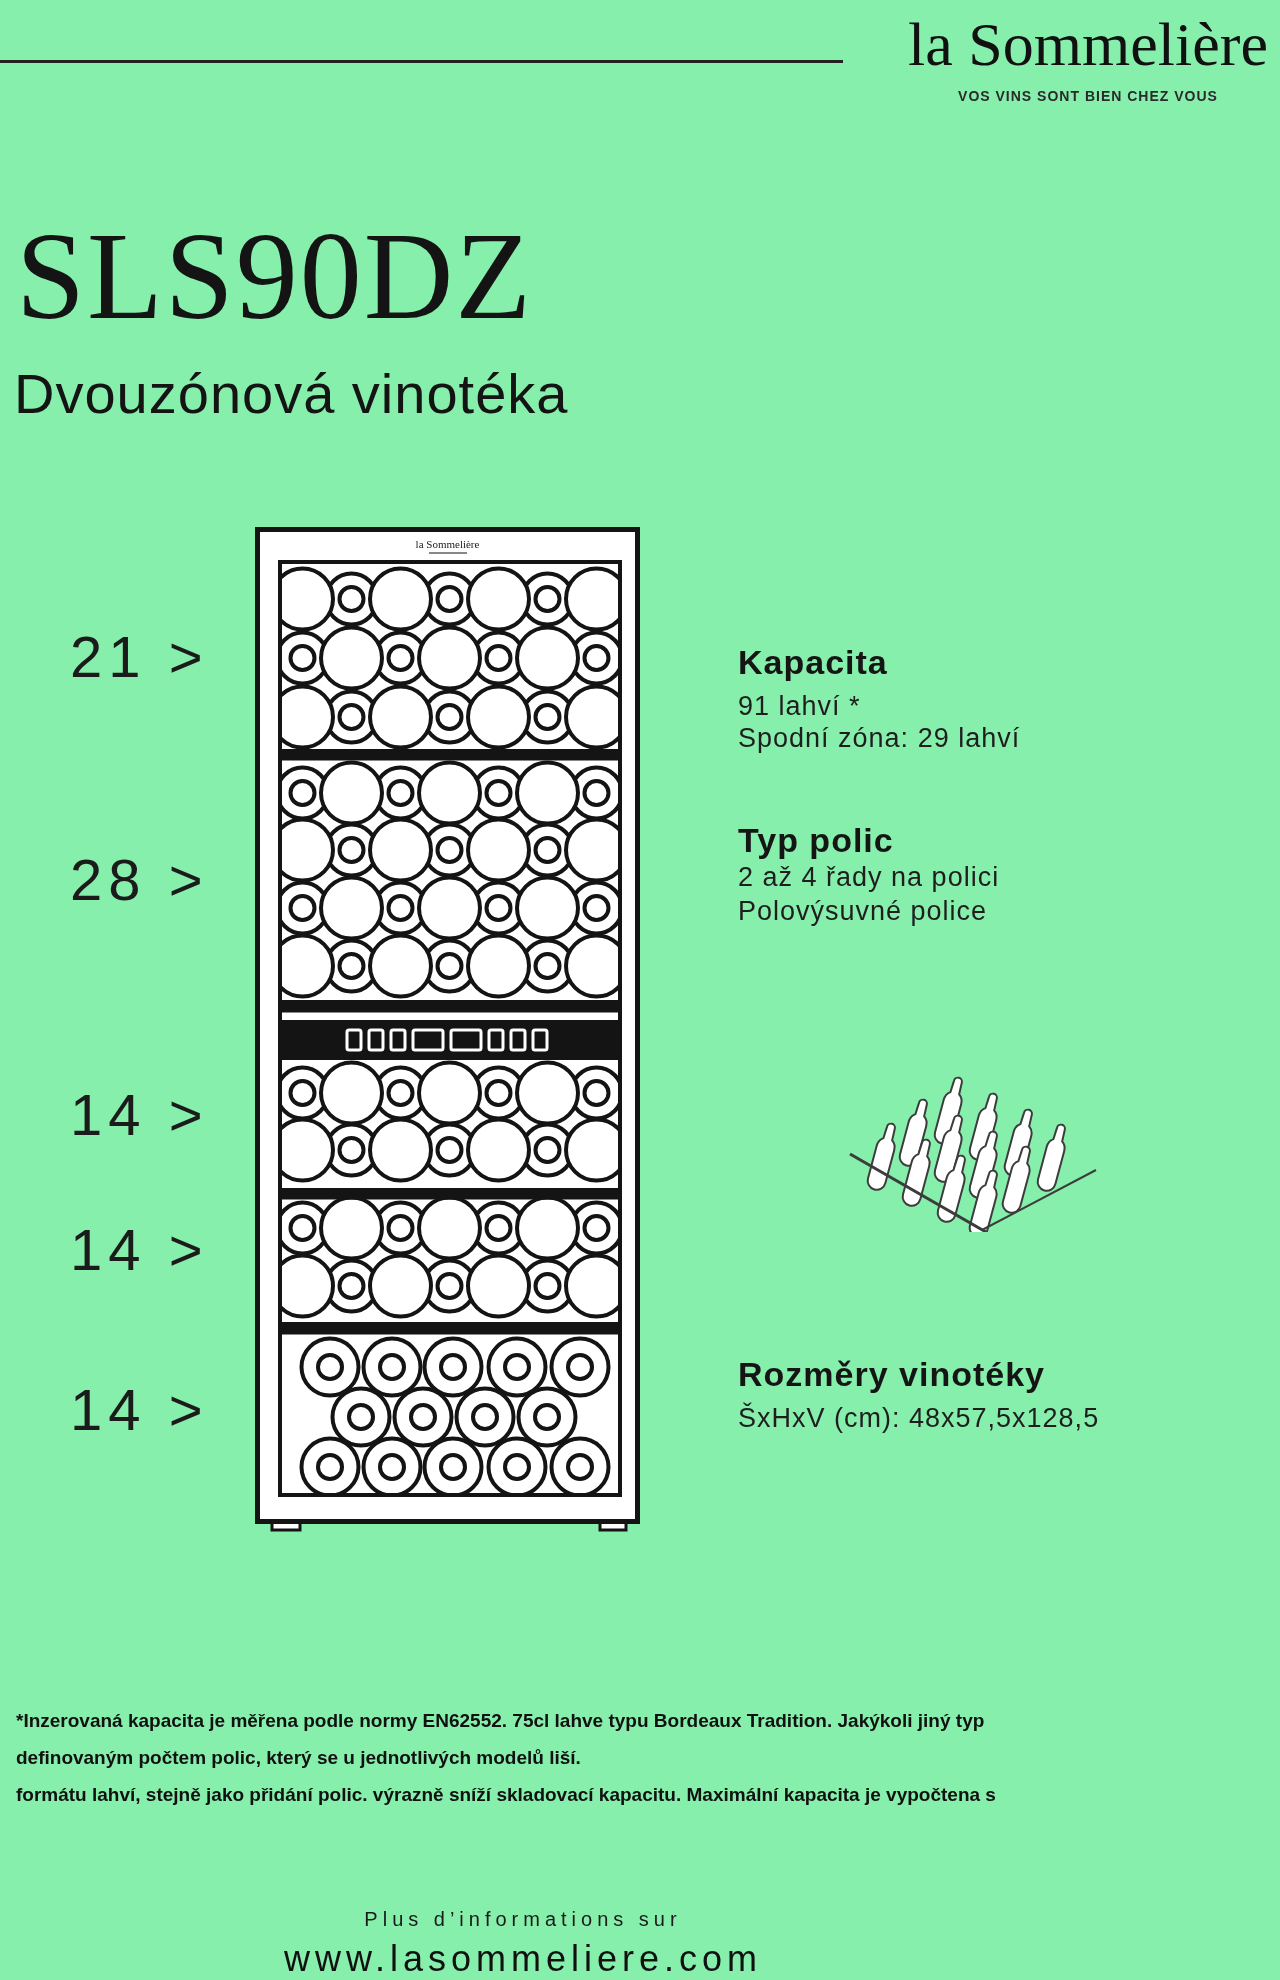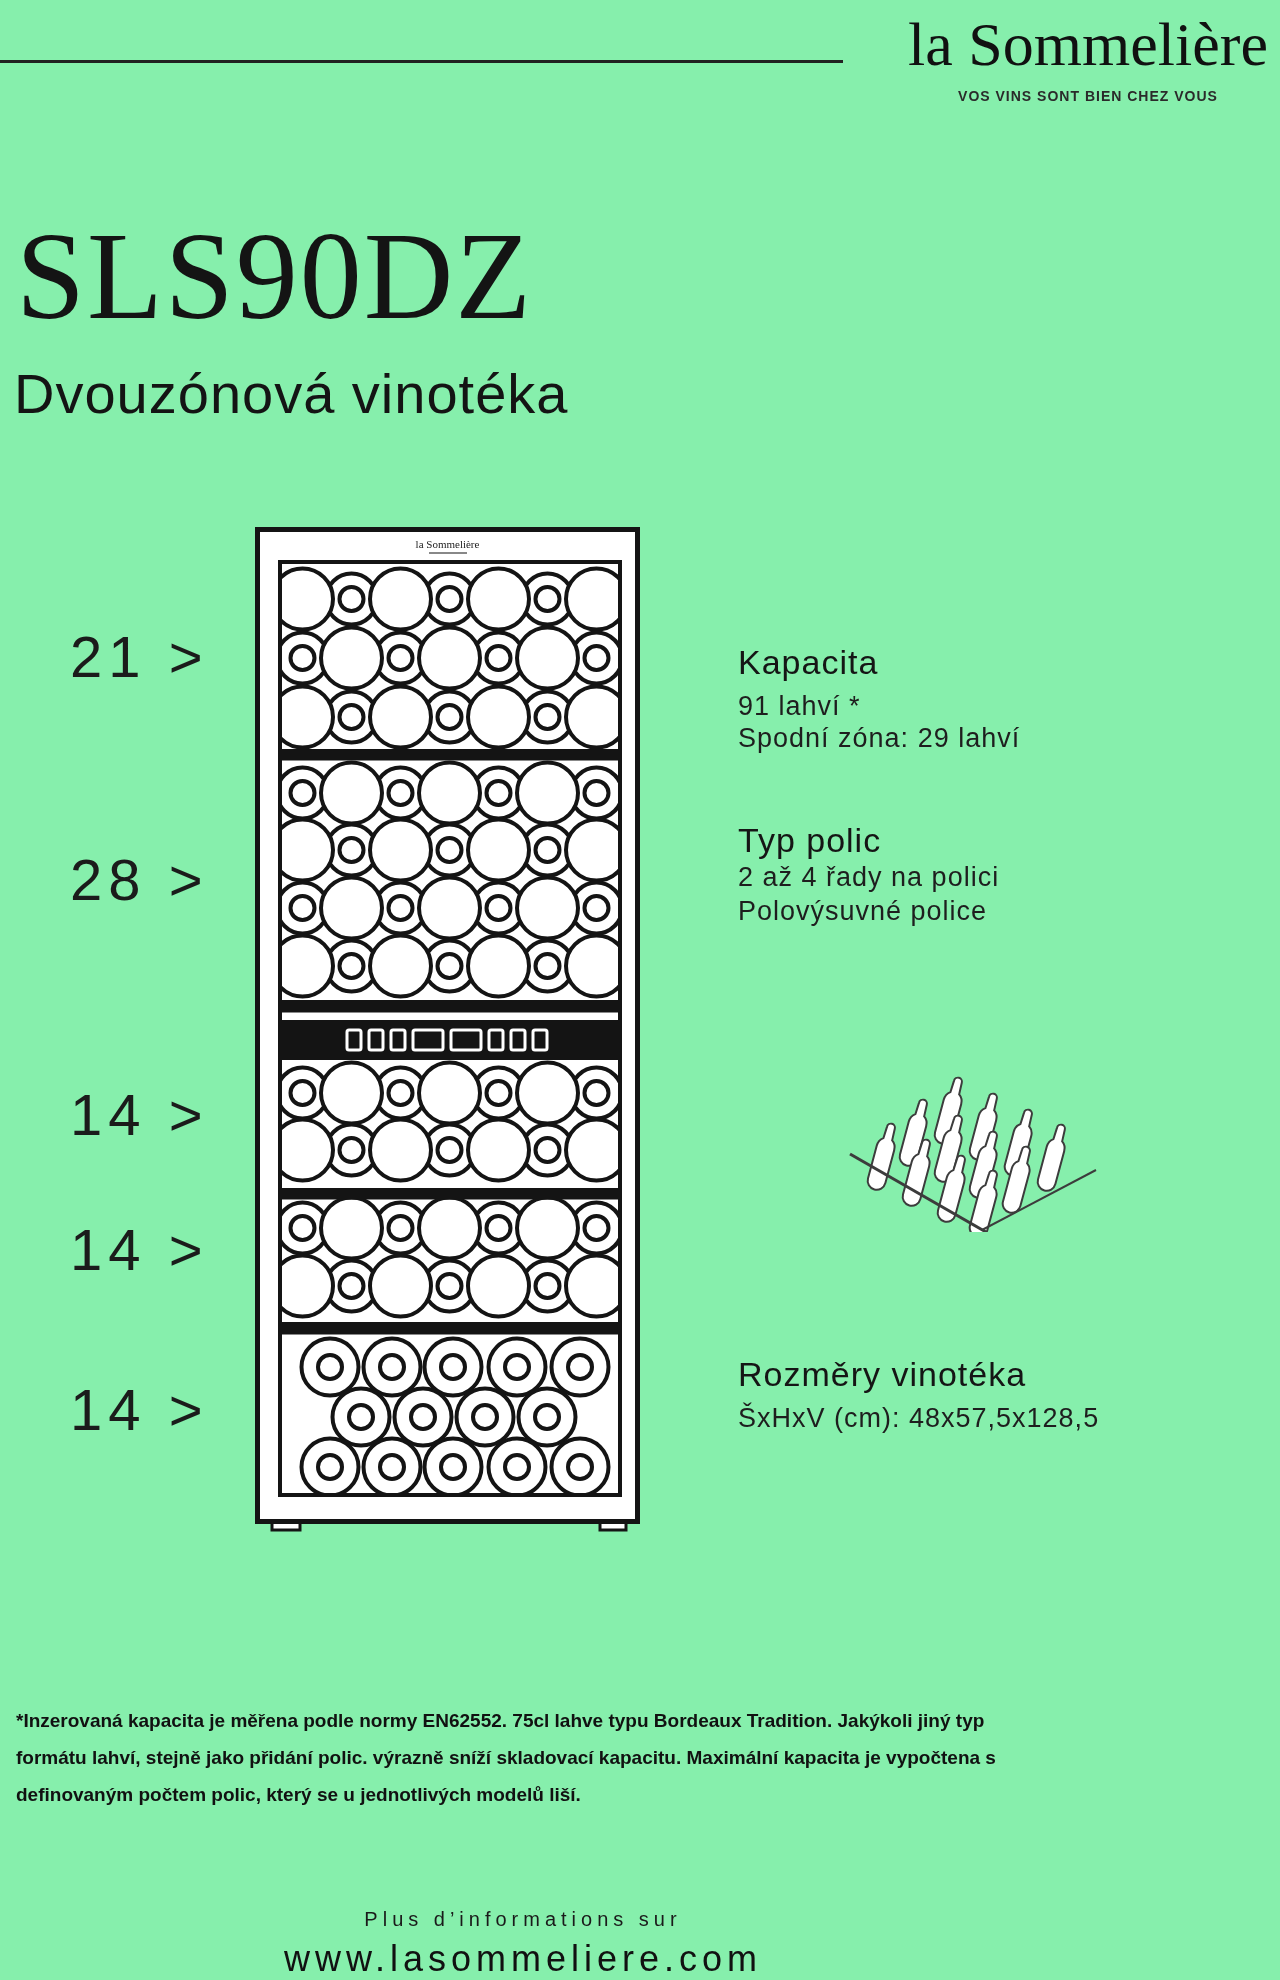--- a/index.html
+++ b/index.html
@@ -9,21 +9,21 @@
   .rule{background:#222;height:3px;}
   .logo-wrap{left:898px;top:2px;width:380px;text-align:center;}
   .logo-main{font-family:"Liberation Serif",serif;font-size:62px;line-height:84px;color:#111;letter-spacing:0;}
   .logo-tag{font-size:14px;font-weight:bold;letter-spacing:1px;color:#2a2a2a;margin-top:2px;}
   .title{left:16px;top:212px;font-family:"Liberation Serif",serif;font-size:124px;line-height:130px;
          letter-spacing:2px;color:#141414;}
   .subtitle{left:14px;top:362px;font-family:Liberation Sans, sans-serif;font-size:56px;line-height:64px;
          letter-spacing:1px;color:#141414;}
   .rowlabel{left:70px;width:220px;font-size:58px;line-height:60px;letter-spacing:6px;color:#1b1b1b;}
   .specblock{left:738px;width:520px;}
-  .spechead{font-size:34px;font-weight:normal;letter-spacing:1px;line-height:40px;color:#151515;}
+  .spechead{font-size:34px;font-weight:bold;letter-spacing:1px;line-height:40px;color:#151515;}
   .specline{font-size:27px;letter-spacing:1px;line-height:32px;color:#1e1e1e;}
   .specblock.shelves .specline{line-height:34px;}
   .footnote{left:16px;top:1702px;width:1262px;font-size:19px;font-weight:bold;line-height:37px;color:#111;}
   .footer-info{left:0;top:1908px;width:1046px;text-align:center;font-size:20px;letter-spacing:5px;color:#1a1a1a;}
   .footer-site{left:0;top:1938px;width:1046px;text-align:center;font-size:36px;letter-spacing:5px;color:#111;}
   svg{display:block;}
 </style>
 </head>
 <body>
 
@@ -241,26 +241,26 @@
       <path d="M -9 2 L -9 36 a 9 9 0 0 0 18 0 L 9 2 Q 9 -4 4.5 -7 L 4 -19 a 4 4 0 0 0 -8 0 L -4.5 -7 Q -9 -4 -9 2 Z" transform="translate(173,117) rotate(15)" fill="#fff" stroke="#3c3c3c" stroke-width="2"></path>
       <path d="M -9 2 L -9 36 a 9 9 0 0 0 18 0 L 9 2 Q 9 -4 4.5 -7 L 4 -19 a 4 4 0 0 0 -8 0 L -4.5 -7 Q -9 -4 -9 2 Z" transform="translate(38,94) rotate(15)" fill="#fff" stroke="#3c3c3c" stroke-width="2"></path>
       <path d="M -9 2 L -9 36 a 9 9 0 0 0 18 0 L 9 2 Q 9 -4 4.5 -7 L 4 -19 a 4 4 0 0 0 -8 0 L -4.5 -7 Q -9 -4 -9 2 Z" transform="translate(73,110) rotate(15)" fill="#fff" stroke="#3c3c3c" stroke-width="2"></path>
       <path d="M -9 2 L -9 36 a 9 9 0 0 0 18 0 L 9 2 Q 9 -4 4.5 -7 L 4 -19 a 4 4 0 0 0 -8 0 L -4.5 -7 Q -9 -4 -9 2 Z" transform="translate(108,126) rotate(15)" fill="#fff" stroke="#3c3c3c" stroke-width="2"></path>
       <path d="M -9 2 L -9 36 a 9 9 0 0 0 18 0 L 9 2 Q 9 -4 4.5 -7 L 4 -19 a 4 4 0 0 0 -8 0 L -4.5 -7 Q -9 -4 -9 2 Z" transform="translate(140,141) rotate(15)" fill="#fff" stroke="#3c3c3c" stroke-width="2"></path>
       <line x1="2" y1="102" x2="138" y2="180" stroke="#3c3c3c" stroke-width="3"></line>
       <line x1="134" y1="178" x2="248" y2="118" stroke="#3c3c3c" stroke-width="2"></line>
     </svg>
 
   <div class="abs specblock" style="top:1354px;">
-    <div class="spechead">Rozměry vinotéka</div>
+    <div class="spechead">Rozměry vinotéky</div>
     <div class="specline" style="margin-top:8px;">ŠxHxV (cm): 48x57,5x128,5</div>
   </div>
 
   <div class="abs footnote">
     <div>*Inzerovaná kapacita je měřena podle normy EN62552. 75cl lahve typu Bordeaux Tradition. Jakýkoli jiný typ</div>
+    <div>definovaným počtem polic, který se u jednotlivých modelů liší.</div>
     <div>formátu lahví, stejně jako přidání polic. výrazně sníží skladovací kapacitu. Maximální kapacita je vypočtena s</div>
-    <div>definovaným počtem polic, který se u jednotlivých modelů liší.</div>
   </div>
 
   <div class="abs footer-site">www.lasommeliere.com</div>
   <div class="abs footer-info">Plus d’informations sur</div>
 
 </div>
 
 </body></html>

